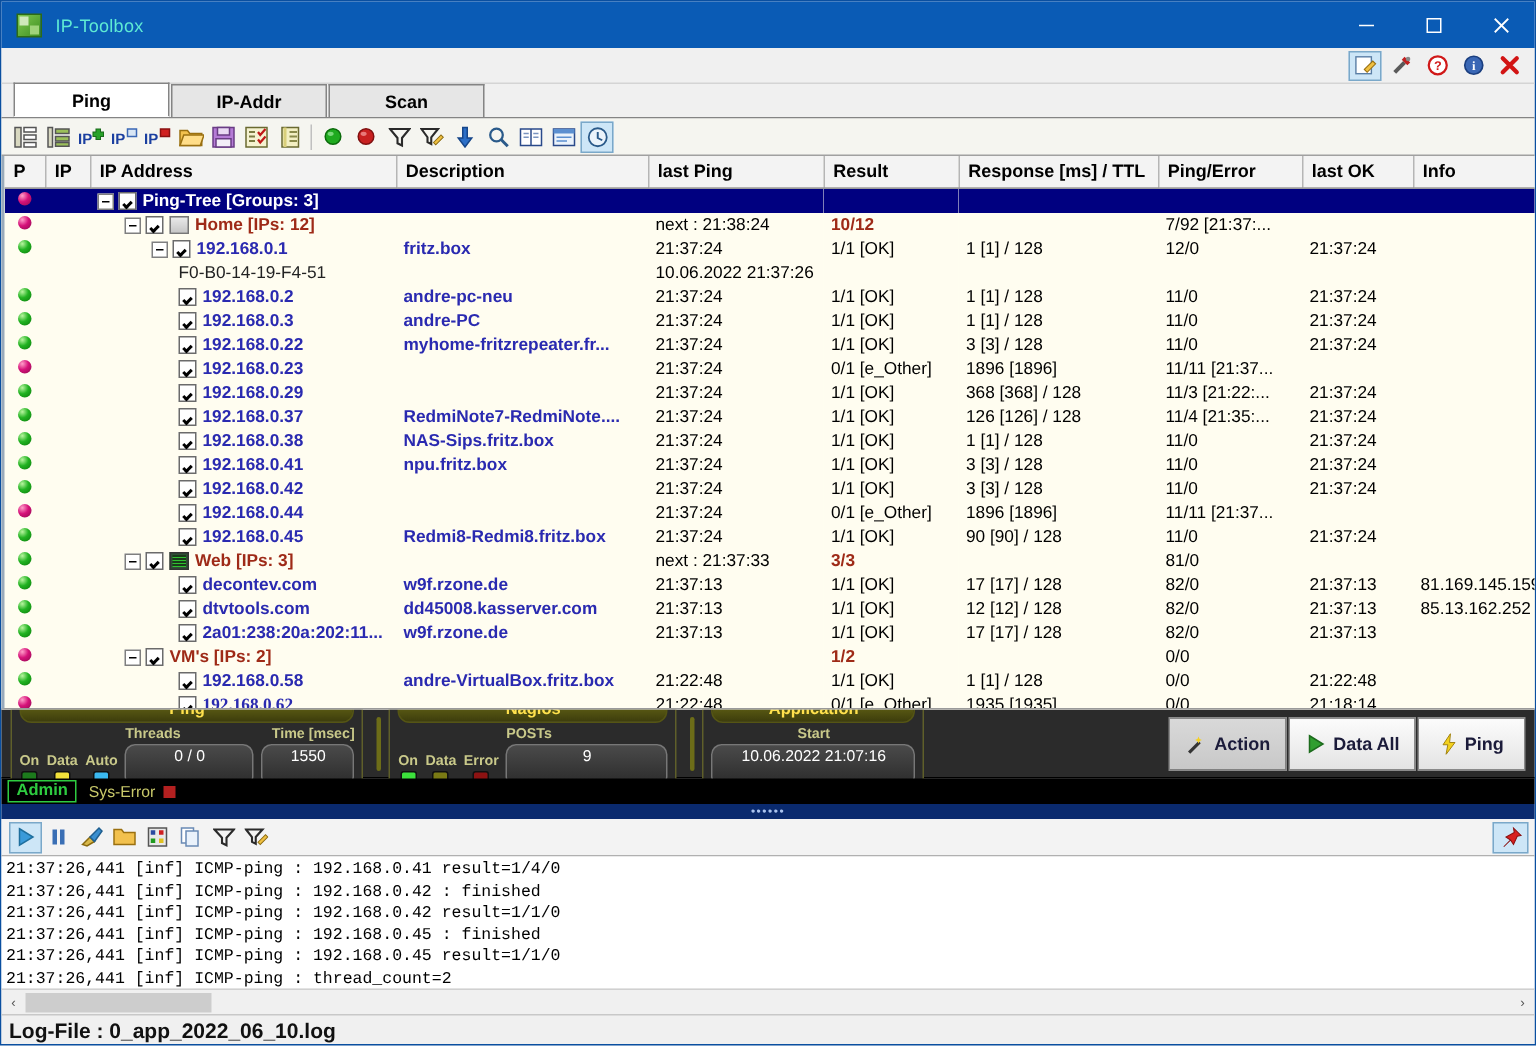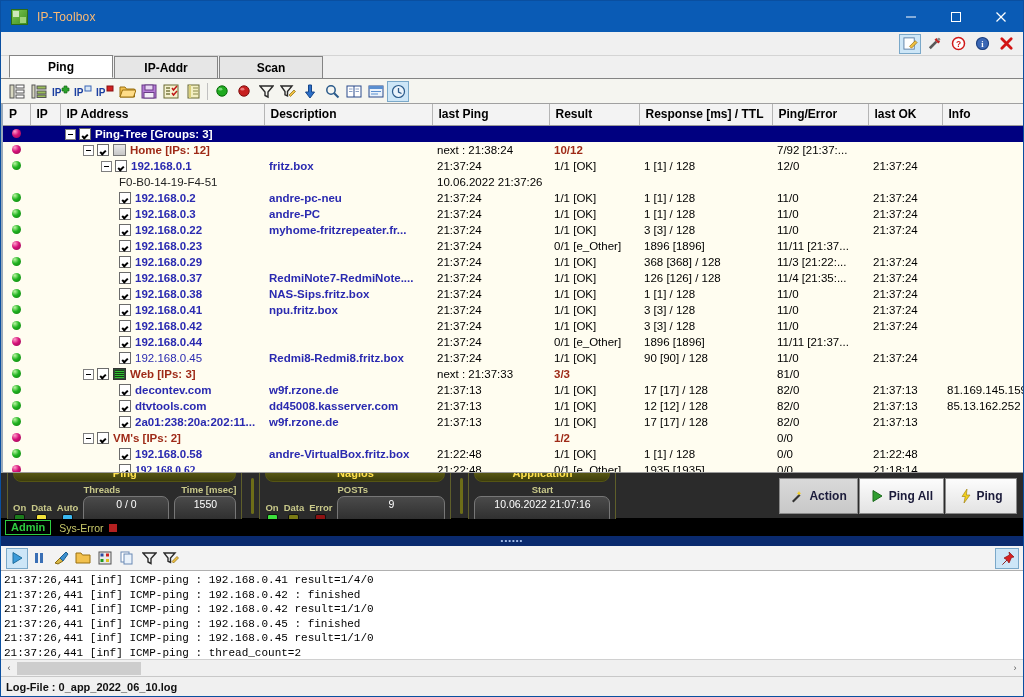--- a/index.html
+++ b/index.html
@@ -10,21 +10,21 @@
     font-size:12px;
     background:#f0f0f0;
     overflow:hidden;
     -webkit-font-smoothing:none;
   }
   #app { width:1024px; height:697px; position:relative; background:#ffffff;
          border:1px solid #0a4fa0; display:flex; flex-direction:column; }
 
   
   .titlebar { height:31px; background:#0a5bb5; display:flex; align-items:center;
-              flex:0 0 31px; color:#fdba74;justify-content:space-between; }
+              flex:0 0 31px; color:#5eead4;justify-content:space-between; }
   .tb-icon { width:17px; height:16px; margin-left:10px; margin-right:9px;
              background:linear-gradient(135deg,#7ec850 0%,#3f8f22 100%);
              border:1px solid #2c6b16; position:relative; }
   .tb-icon:after{ content:""; position:absolute; left:1px; top:1px; width:6px; height:6px;
              background:#cfe8bb;}
   .tb-icon:before{ content:""; position:absolute; right:1px; bottom:1px; width:6px; height:6px;
              background:#9fd37a;}
   .tb-title { font-size:12px; letter-spacing:.2px; }
   .tb-spacer { flex:1; }
   .tb-btn { width:45px; height:31px; display:flex; align-items:center; justify-content:center;
@@ -143,21 +143,21 @@
 
   
   .hscroll { flex:0 0 17px; height:17px; background:#f0f0f0; border-top:1px solid #d0d0d0;
              display:flex; align-items:center; }
   .hs-arrow { width:16px; text-align:center; font-size:9px; color:#555; }
   .hs-track { flex:1; height:15px; background:#f0f0f0; position:relative; }
   .hs-thumb { position:absolute; left:0; top:1px; width:124px; height:13px; background:#cdcdcd; }
 
   
   .statusbar { flex:0 0 20px; height:20px; background:#f0f0f0; border-top:1px solid #c8c8c8;
-               display:flex; align-items:center; padding-left:5px; font-size:11px;
+               display:flex; align-items:center; padding-left:5px; font-size:14px;
                font-weight:bold; color:#111; }
 </style>
 </head>
 <body>
 
 <div id="app">
 
   <div class="titlebar">
     <div class="tb-icon"></div>
     <div class="tb-title">IP-Toolbox</div>
@@ -623,21 +623,21 @@
             <td></td>
             <td></td>
           </tr>
           <tr class="row">
             <td style="text-align: center;"><span class="led green"></span></td>
             <td></td>
             <td>
               <div class="treecell">
                 <span class="ind" style="width: 54px;"></span>
                 <span class="cb"></span>
-                <span style="font-weight: normal; color: rgb(42, 42, 176);">192.168.0.45</span>
+                <span style="font-weight: bold; color: rgb(42, 42, 176);">192.168.0.45</span>
               </div>
             </td>
             <td class="c-desc">Redmi8-Redmi8.fritz.box</td>
             <td>21:37:24</td>
             <td>1/1 [OK]</td>
             <td>90 [90] / 128</td>
             <td>11/0</td>
             <td>21:37:24</td>
             <td></td>
           </tr>
@@ -848,21 +848,21 @@
           </svg>
       </span>
       <span>Action</span>
     </div>
     <div class="actbtn">
       <span style="margin-right:5px;display:inline-flex">
         <svg width="14" height="14" viewBox="0 0 14 14">
             <path d="M3 1.5 L12 7 L3 12.5 z" fill="#2f9e2f" stroke="#1c6b1c"></path>
           </svg>
       </span>
-      <span>Ping All</span>
+      <span>Data All</span>
     </div>
     <div class="actbtn">
       <span style="margin-right:5px;display:inline-flex">
         <svg width="12" height="14" viewBox="0 0 12 14">
             <path d="M7 0 L2 7.5 h3.2 L4 14 L10 6 H6.4 z" fill="#f2d01e" stroke="#9a7a08" stroke-width=".6"></path>
           </svg>
       </span>
       <span>Ping</span>
     </div>
   </div>

